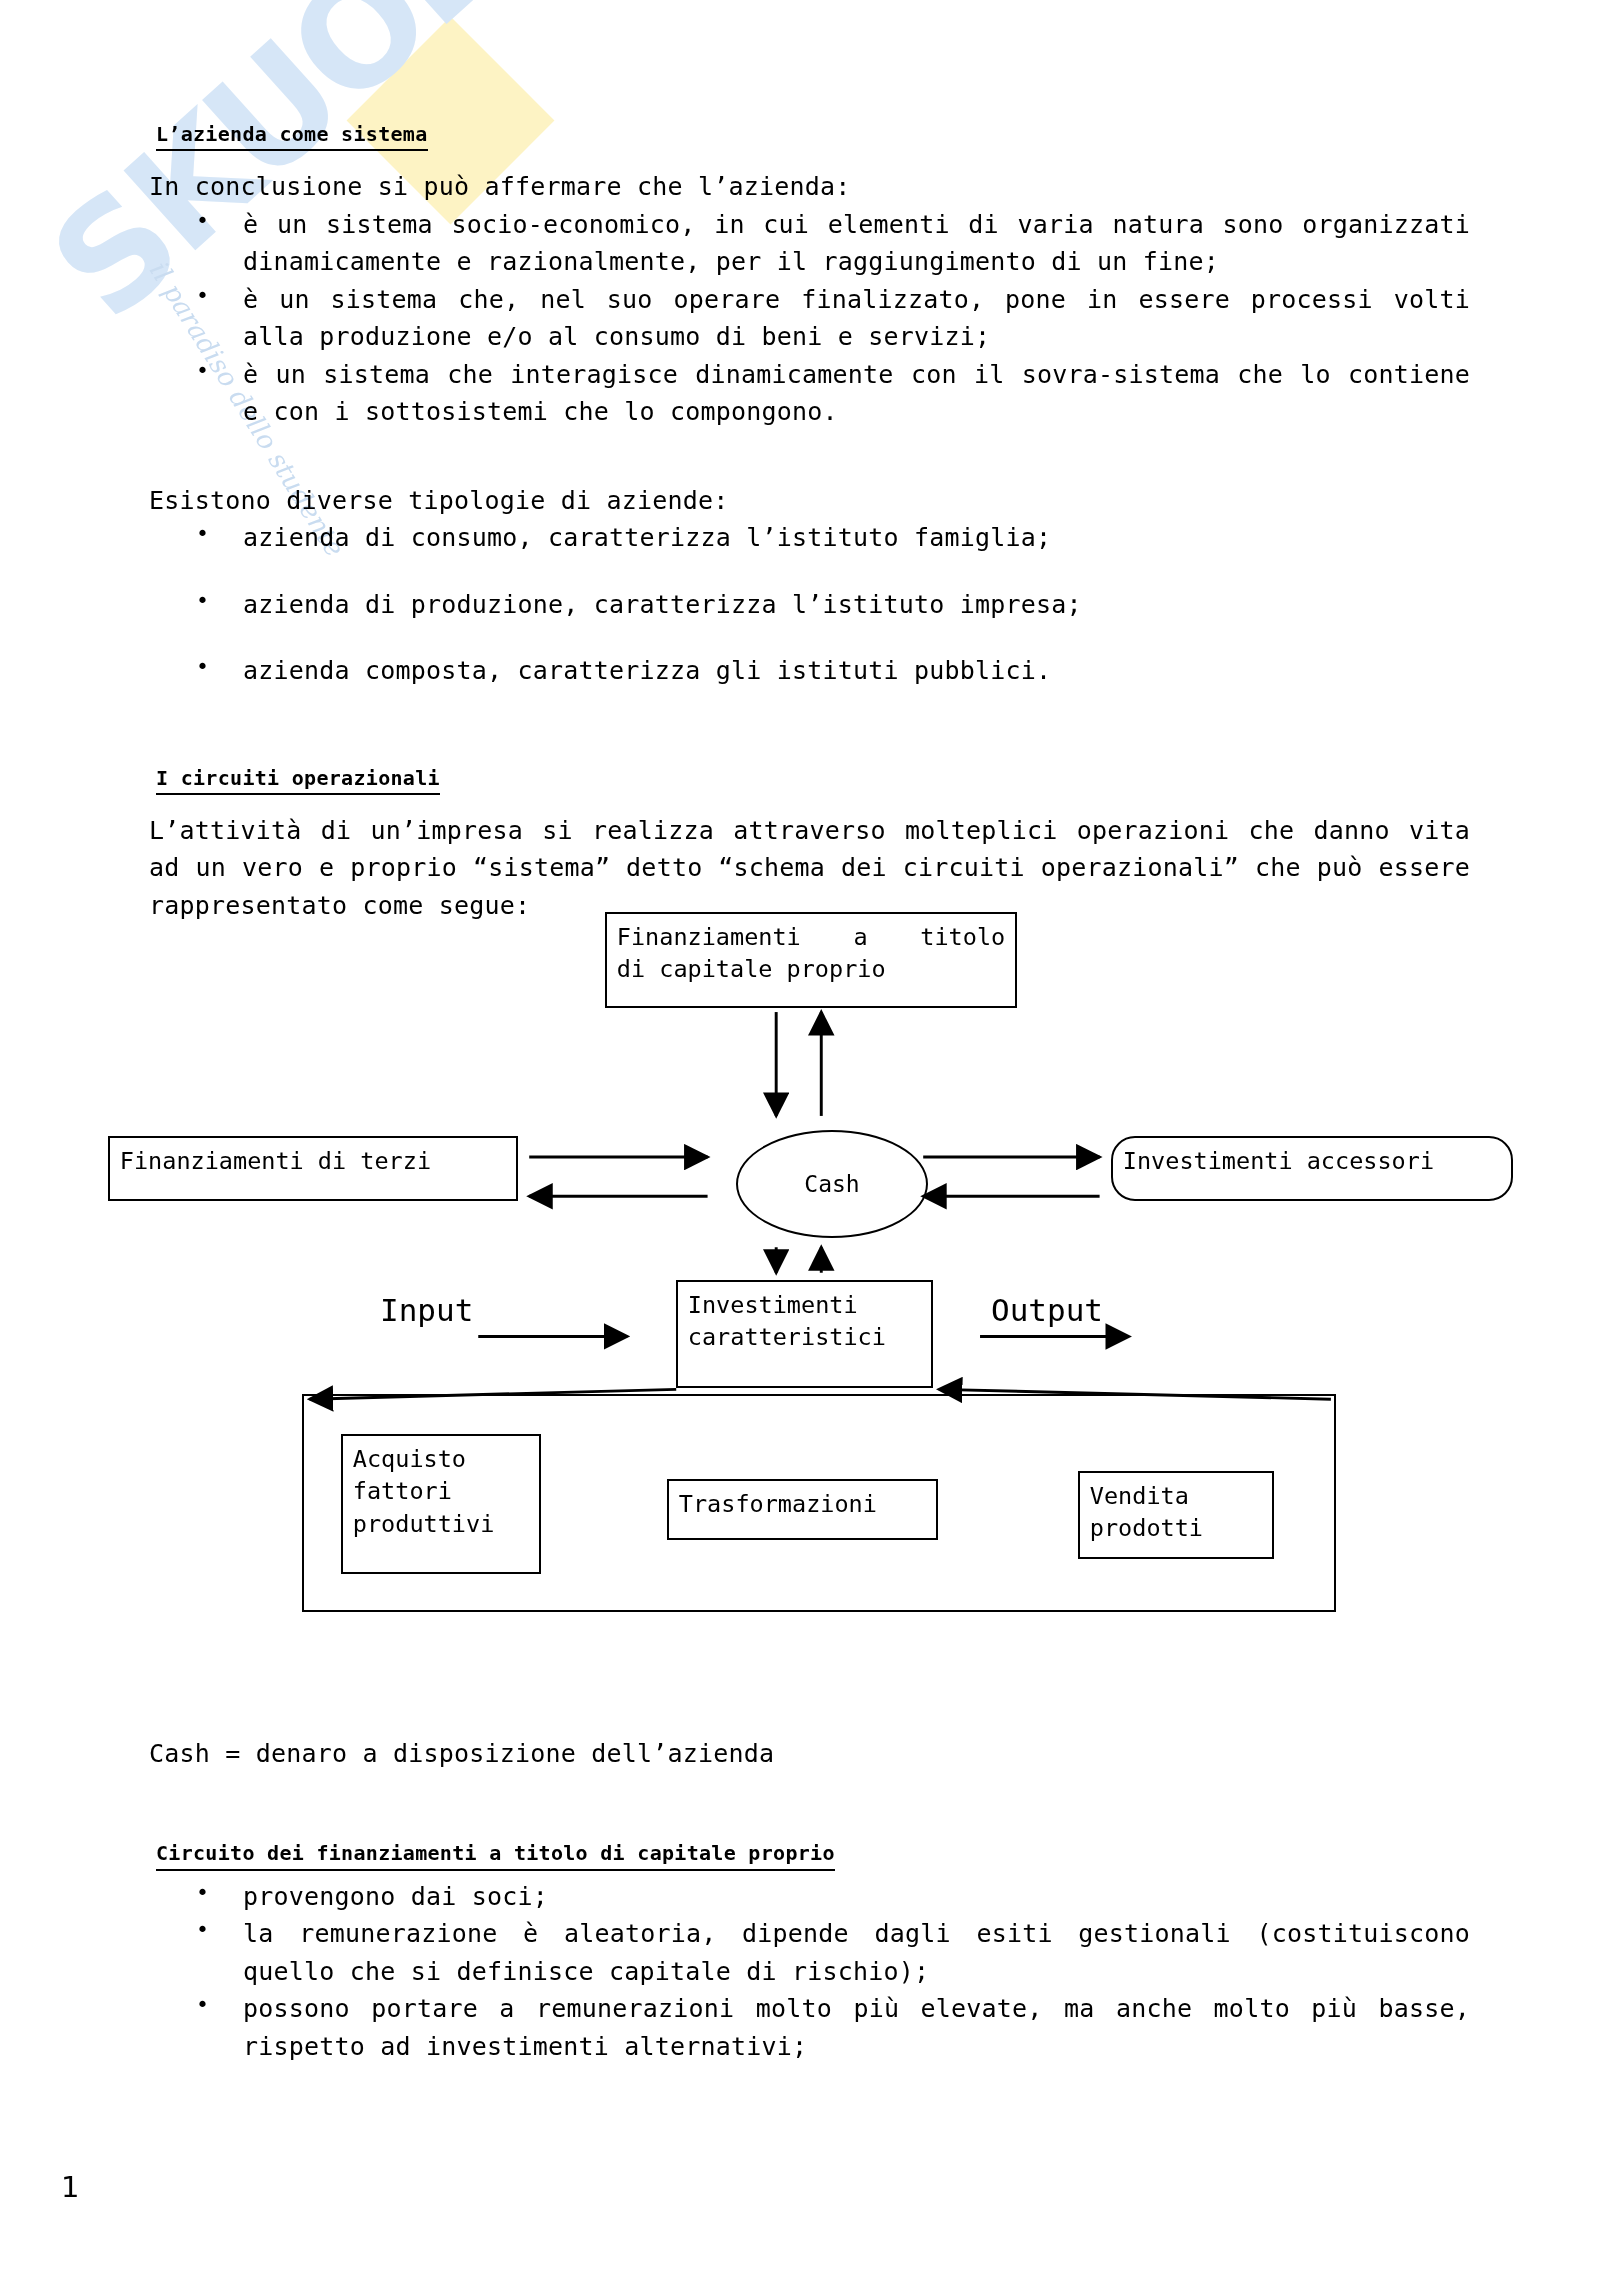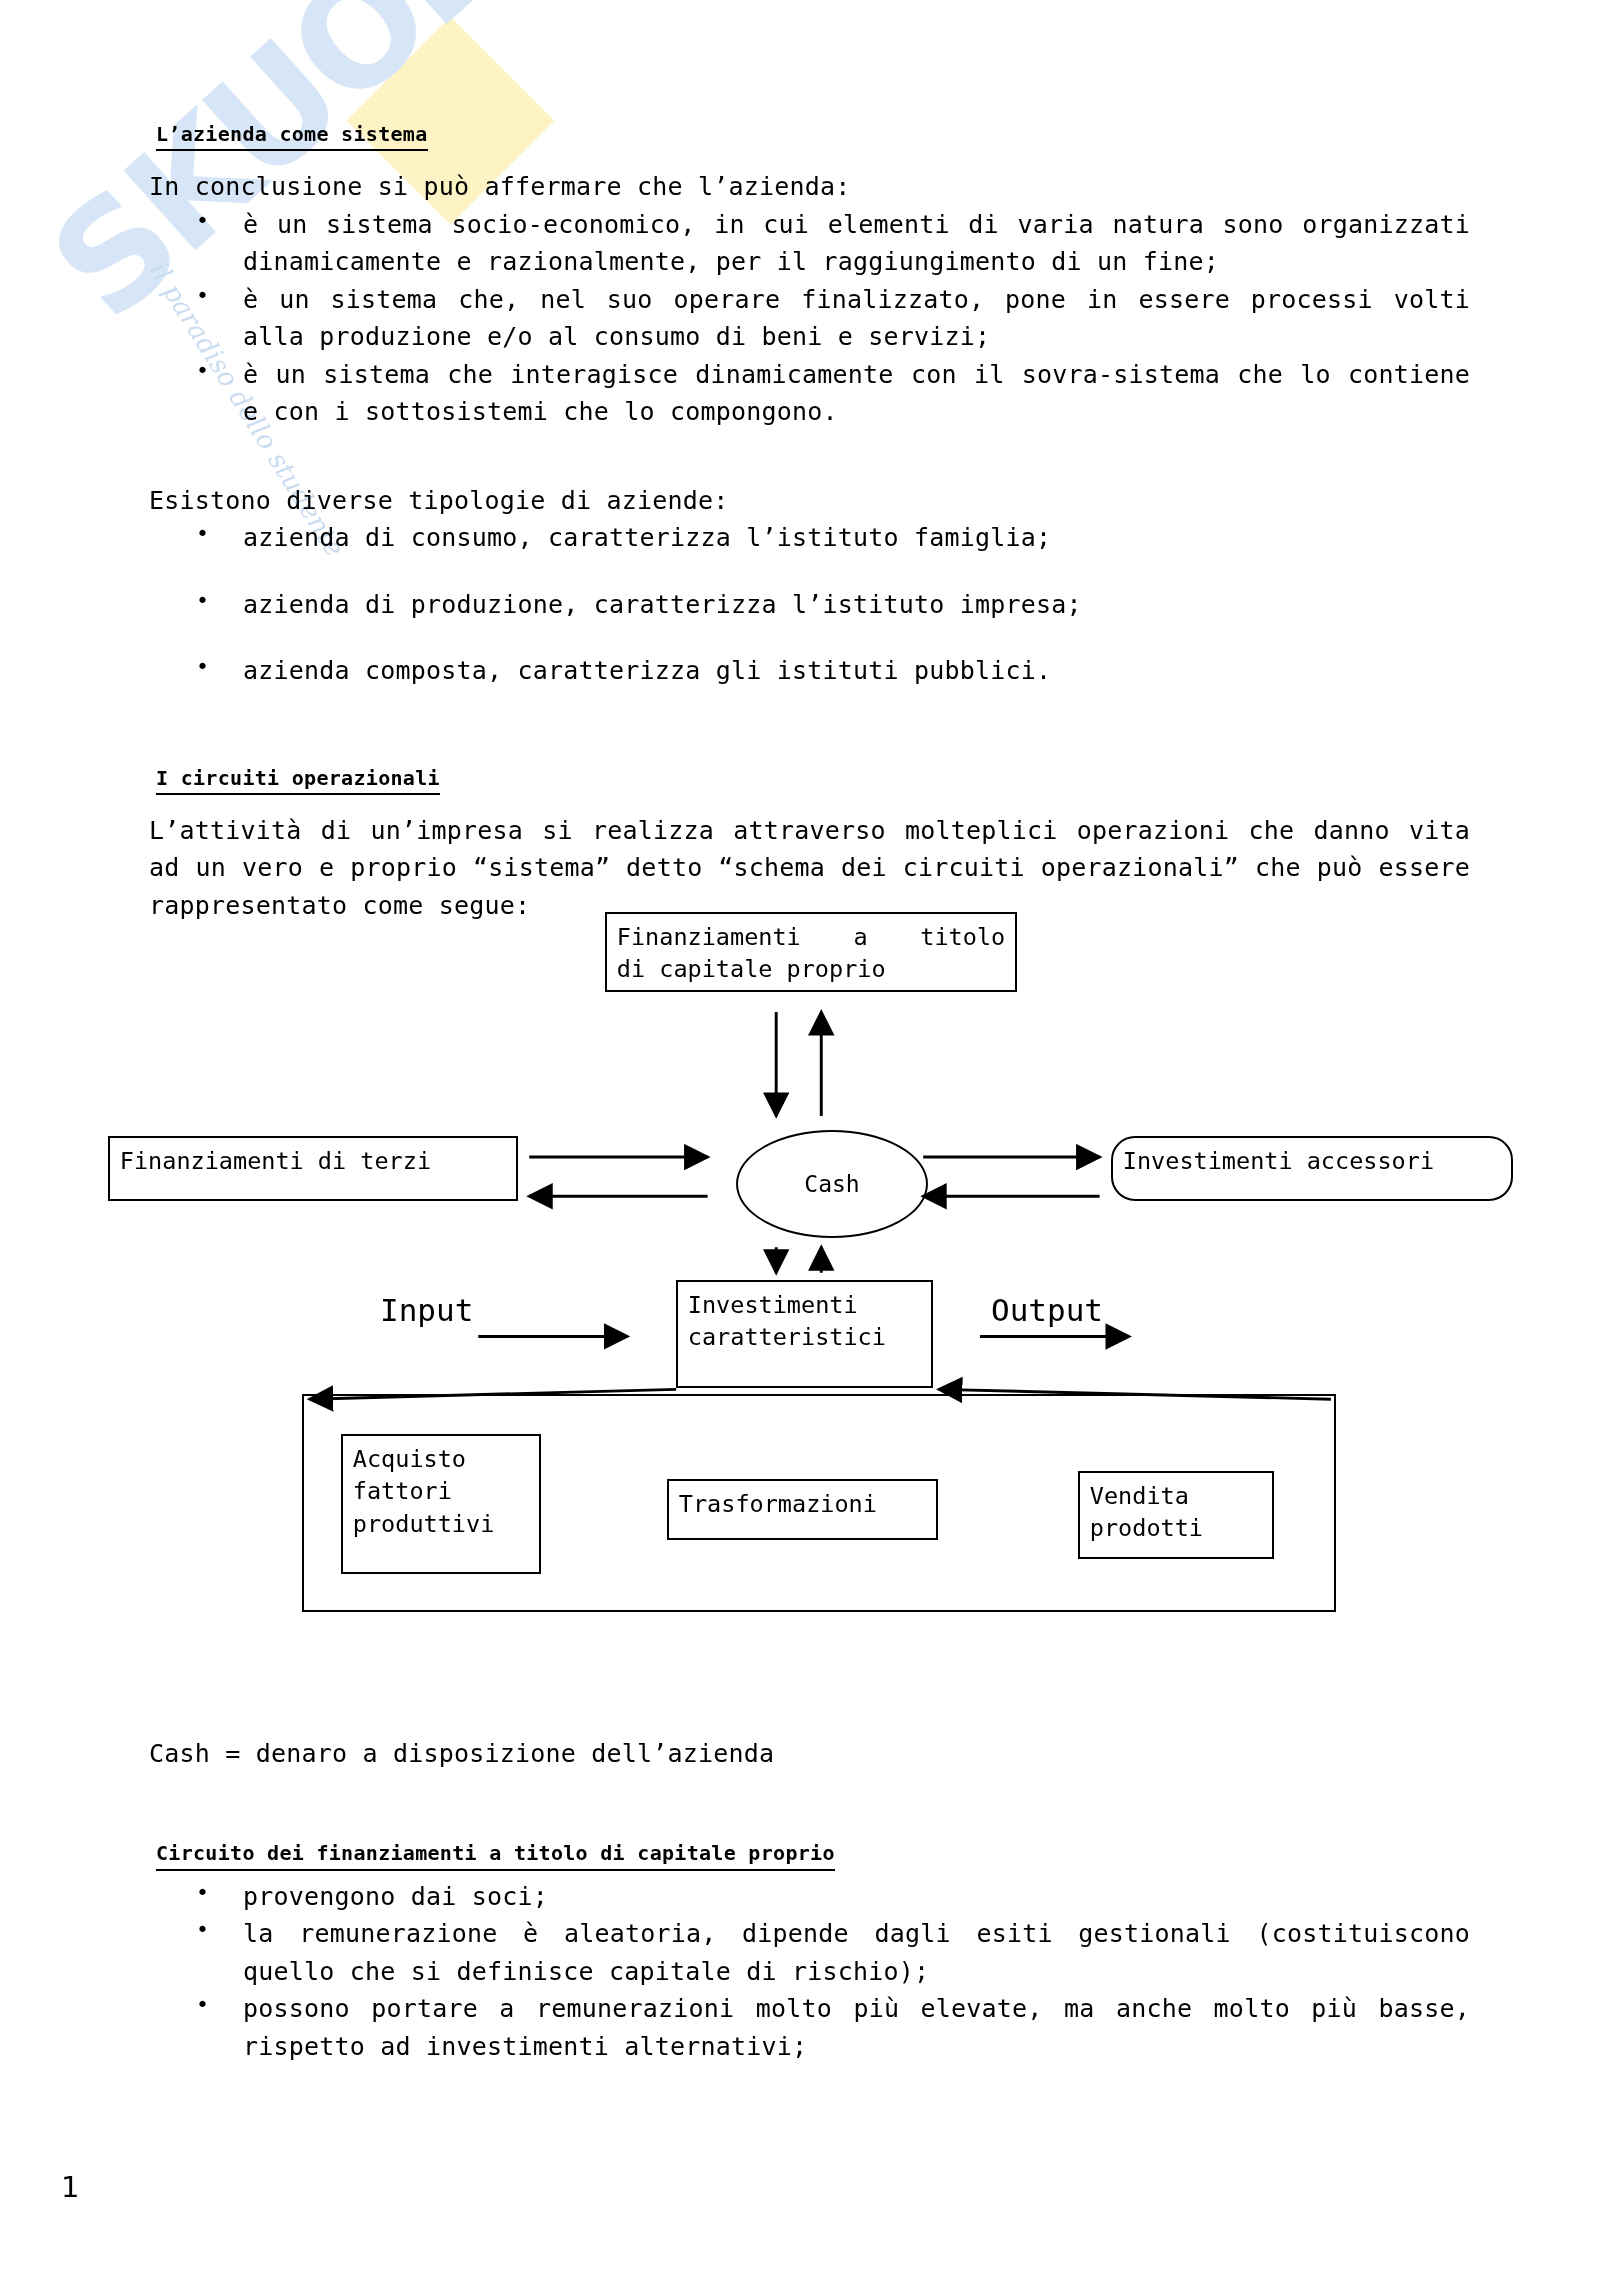--- a/index.html
+++ b/index.html
@@ -138,21 +138,21 @@
     padding: 6.9px 9.8px;
   }
   .dbox .ln { display: block; white-space: pre; }
   .dbox .just {
     display: block;
     text-align: justify;
     text-align-last: justify;
     white-space: normal;
   }
 
-  #box-fin-proprio { left: 605px; top: 0px;   width: 412px;  height: 80px; }
+  #box-fin-proprio { left: 605px; top: 0px;   width: 412px;  height: 96px; }
   #box-fin-terzi   { left: 108px; top: 224px; width: 410px;  height: 65px; }
   #box-inv-acc     { left: 1111px;top: 224px; width: 402px;  height: 65px; border-radius: 24px; }
   #box-inv-car     { left: 676px; top: 368px; width: 257px;  height: 108px; }
   #box-outer       { left: 302px; top: 482px; width: 1034px; height: 218px; border-width:2.9px; }
   #box-acquisto    { left: 341px; top: 522px; width: 200px;  height: 140px; }
   #box-trasf       { left: 667px; top: 567px; width: 271px;  height: 61px; }
   #box-vendita     { left: 1078px;top: 559px; width: 196px;  height: 88px; }
 
   .ellipse {
     position: absolute;

